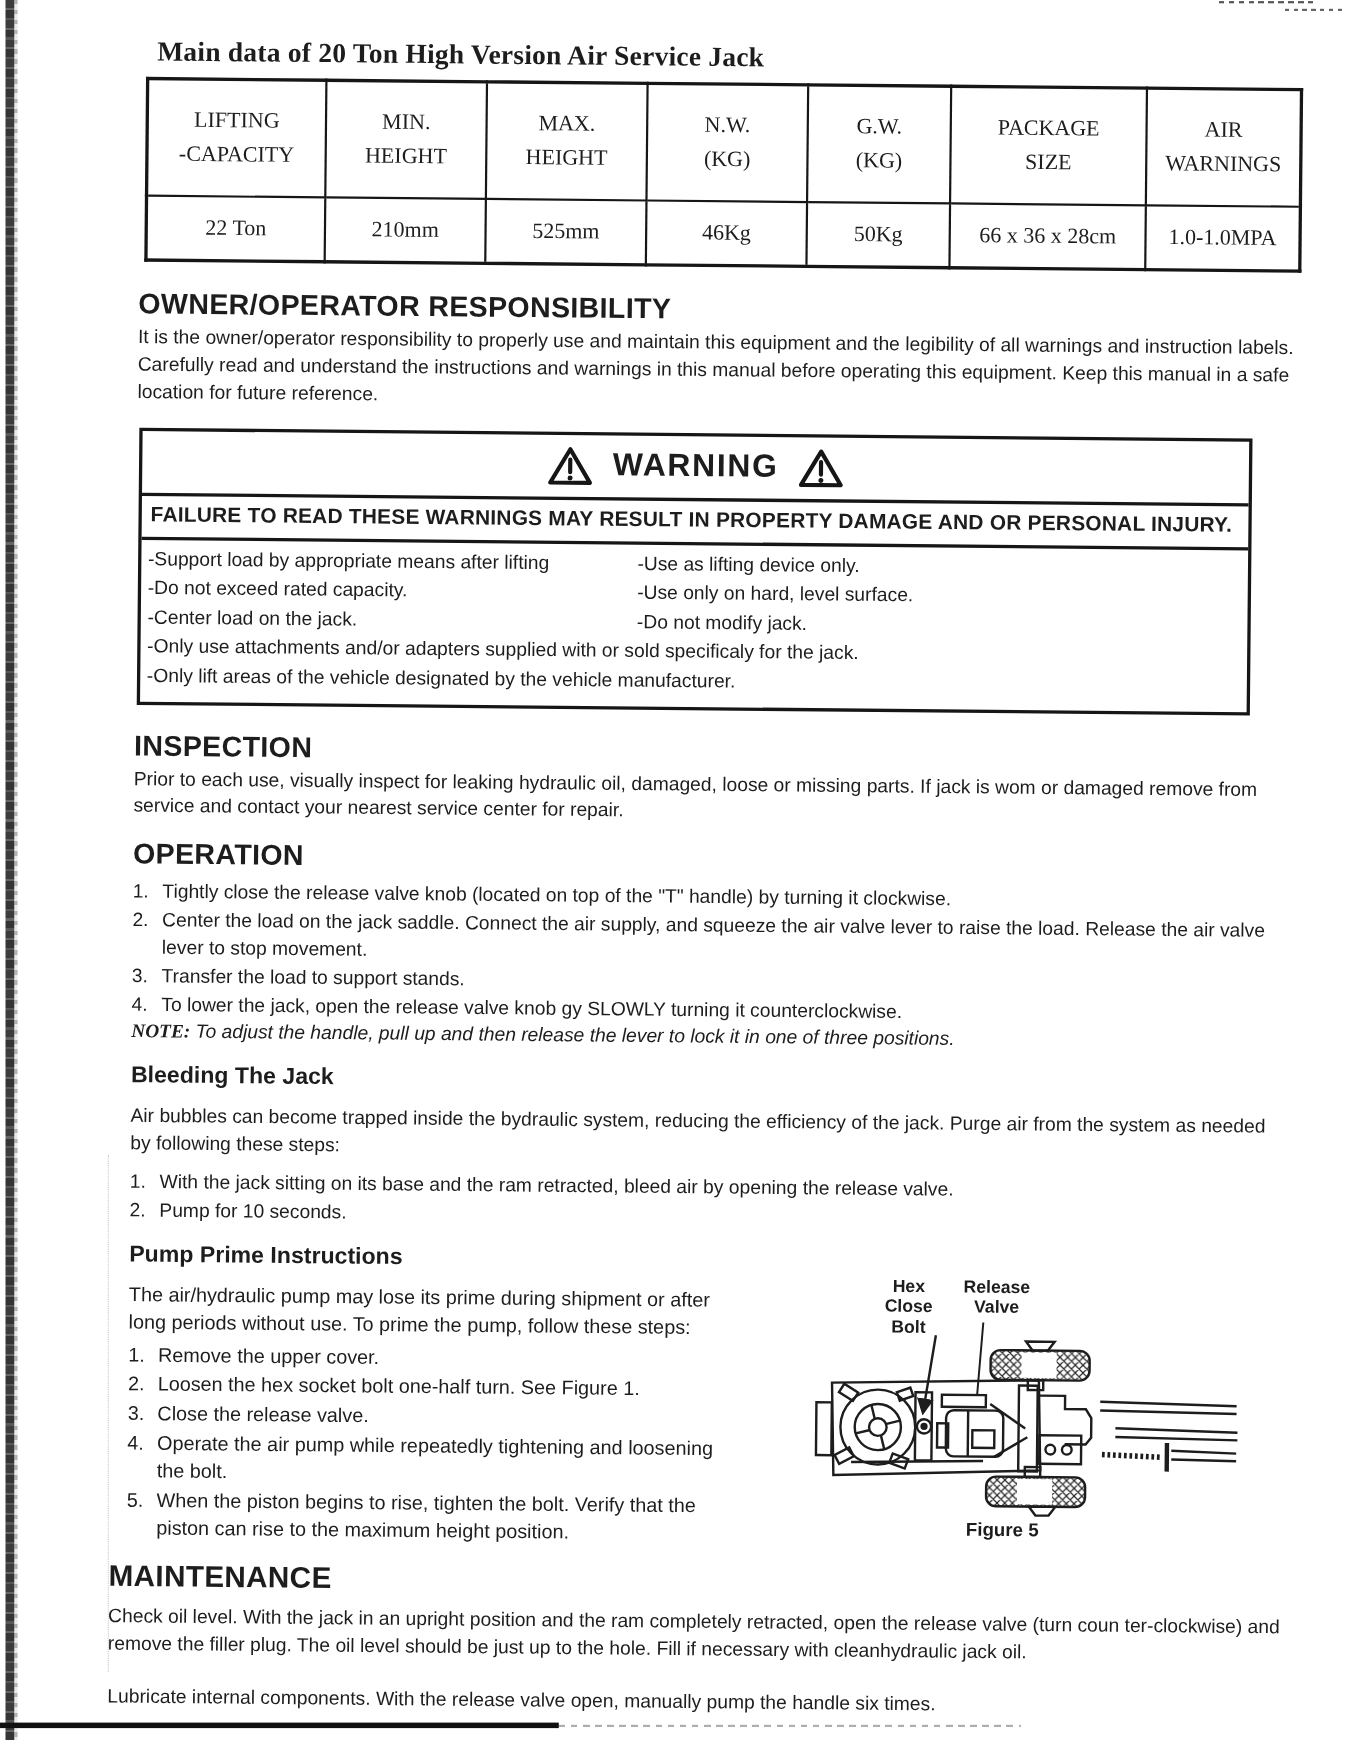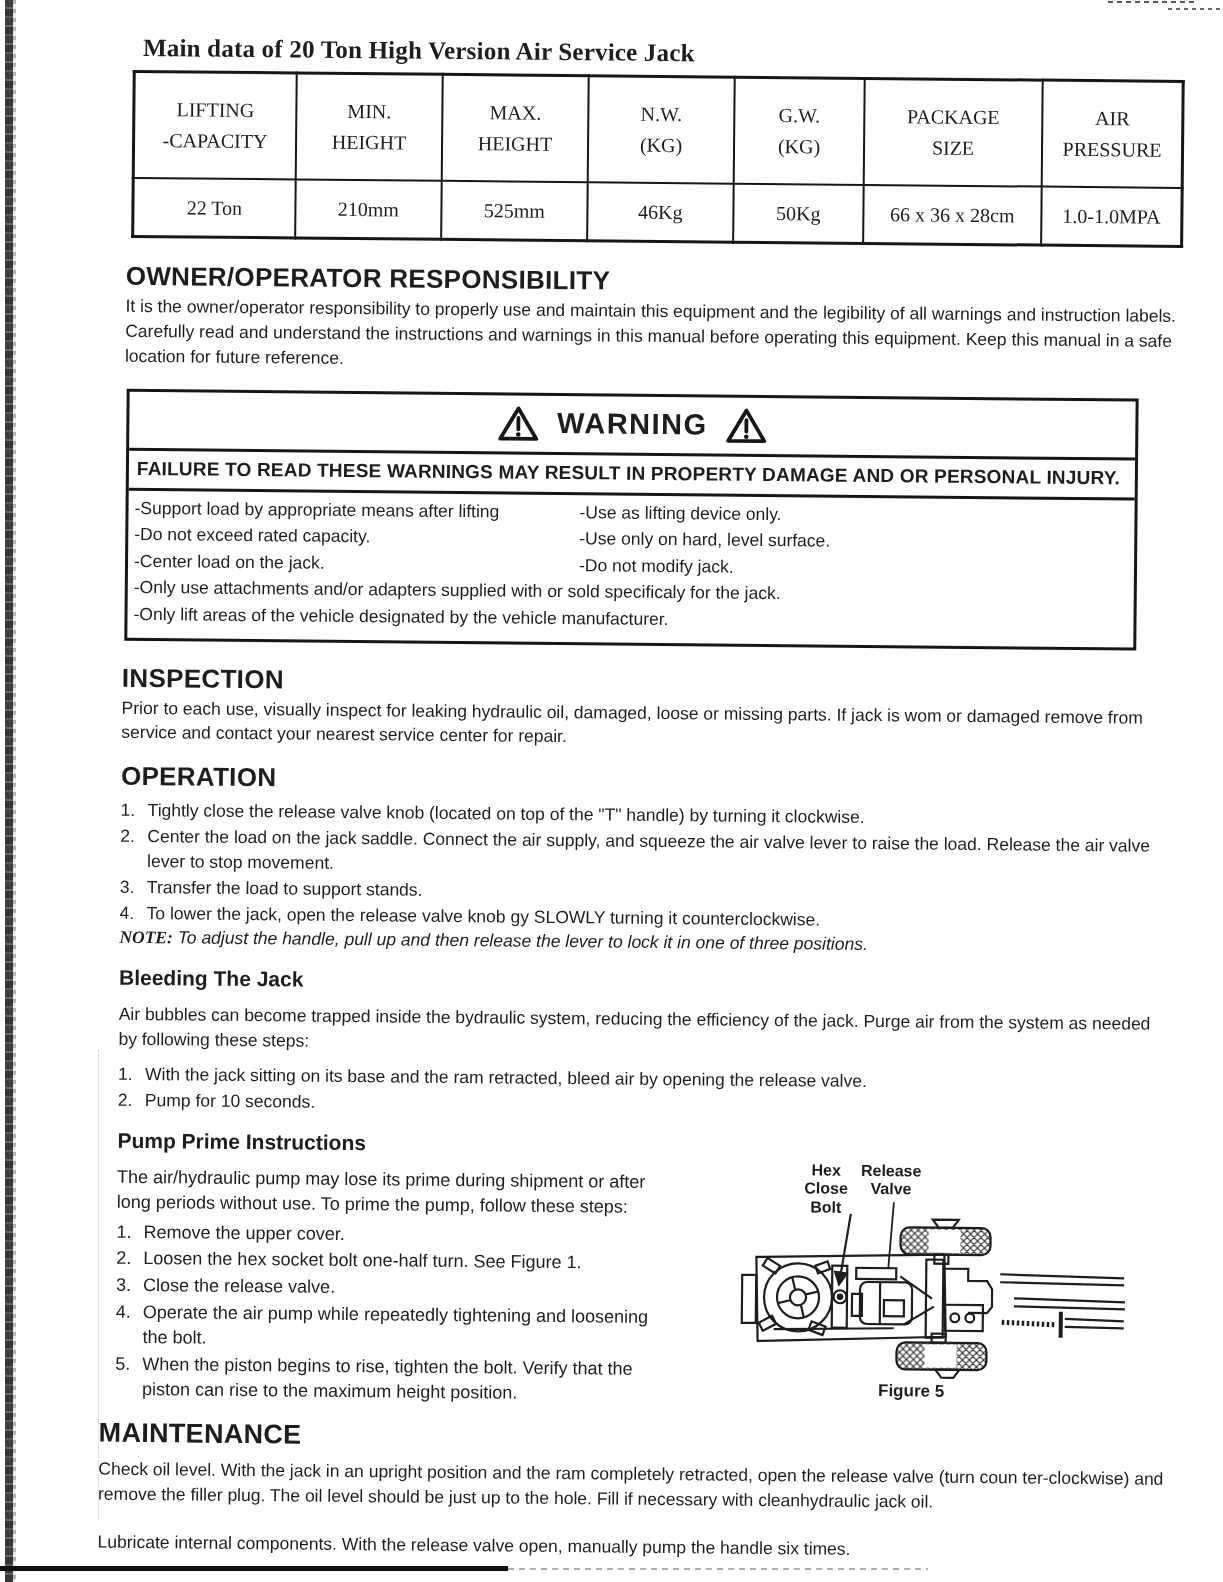--- a/index.html
+++ b/index.html
@@ -133,21 +133,21 @@
 HEIGHT</th>
       <th style="width:136px" class="ml">MAX.
 HEIGHT</th>
       <th style="width:136px" class="ml">N.W.
 (KG)</th>
       <th style="width:120px" class="ml">G.W.
 (KG)</th>
       <th style="width:168px" class="ml">PACKAGE
 SIZE</th>
       <th style="width:130px" class="ml">AIR
-PRESSURE</th>
+WARNINGS</th>
     </tr>
     <tr>
       <td>22 Ton</td>
       <td>210mm</td>
       <td>525mm</td>
       <td>46Kg</td>
       <td>50Kg</td>
       <td>66 x 36 x 28cm</td>
       <td>1.0-1.0MPA</td>
     </tr>
@@ -260,21 +260,21 @@
             <span class="num">5.</span>
             <span class="txt">When the piston begins to rise, tighten the bolt. Verify that the piston can rise to the maximum height position.</span>
           </div>
       </div>
     </div>
 
     <div class="figure">
       <div class="fig-label" style="left:84px;top:6px;width:74px">Hex
 Close
 Bolt</div>
-      <div class="fig-label" style="left:144px;top:6px;width:84px">Release
+      <div class="fig-label" style="left:159px;top:6px;width:84px">Release
 Valve</div>
       <svg width="480" height="255" viewBox="0 0 480 255">
         <defs>
           <pattern id="xh" width="7" height="7" patternUnits="userSpaceOnUse">
             <path d="M0 7 L7 0 M-1 1 L1 -1 M6 8 L8 6 M0 0 L7 7" stroke="#2a2a2a" stroke-width="1.1" fill="none"></path>
           </pattern>
           <marker id="arr" viewBox="0 0 10 10" refX="8" refY="5" markerWidth="7" markerHeight="7" orient="auto">
             <path d="M0 0 L10 5 L0 10 Z" fill="#1d1d1d"></path>
           </marker>
         </defs>

